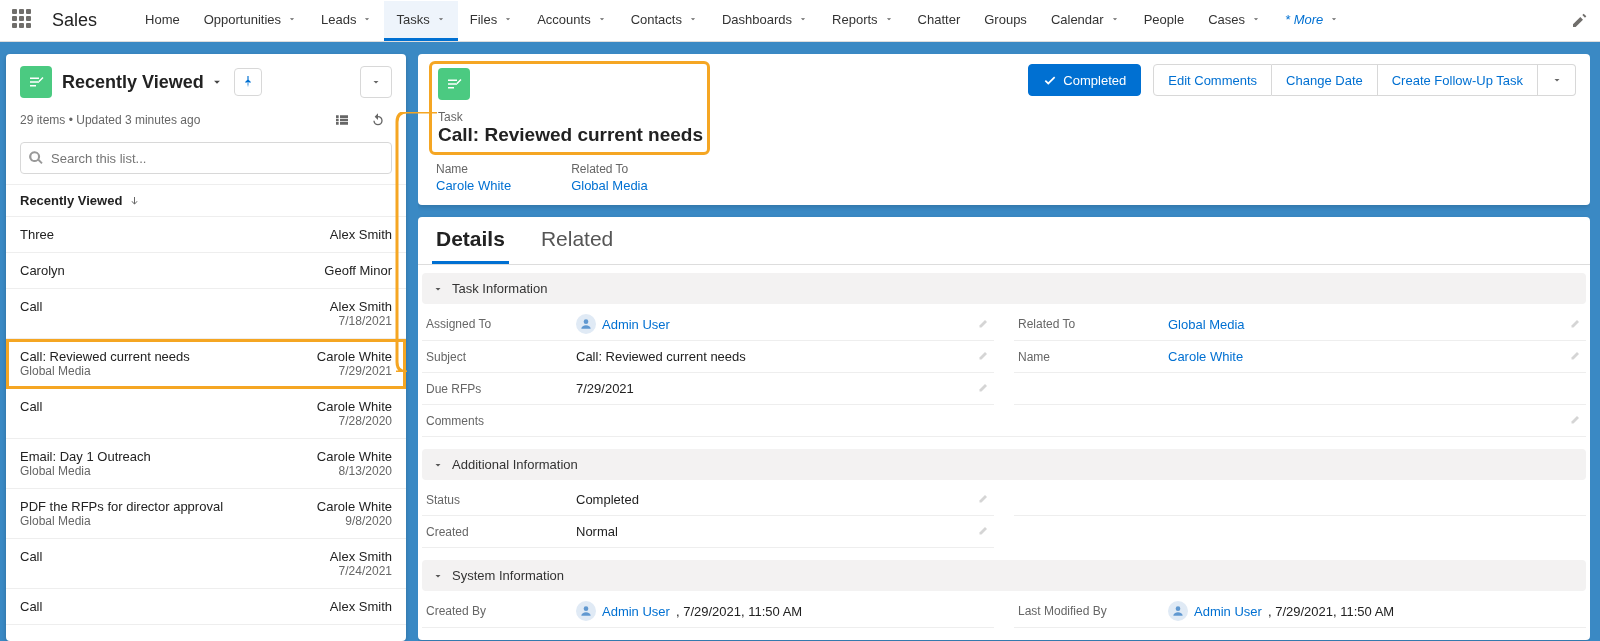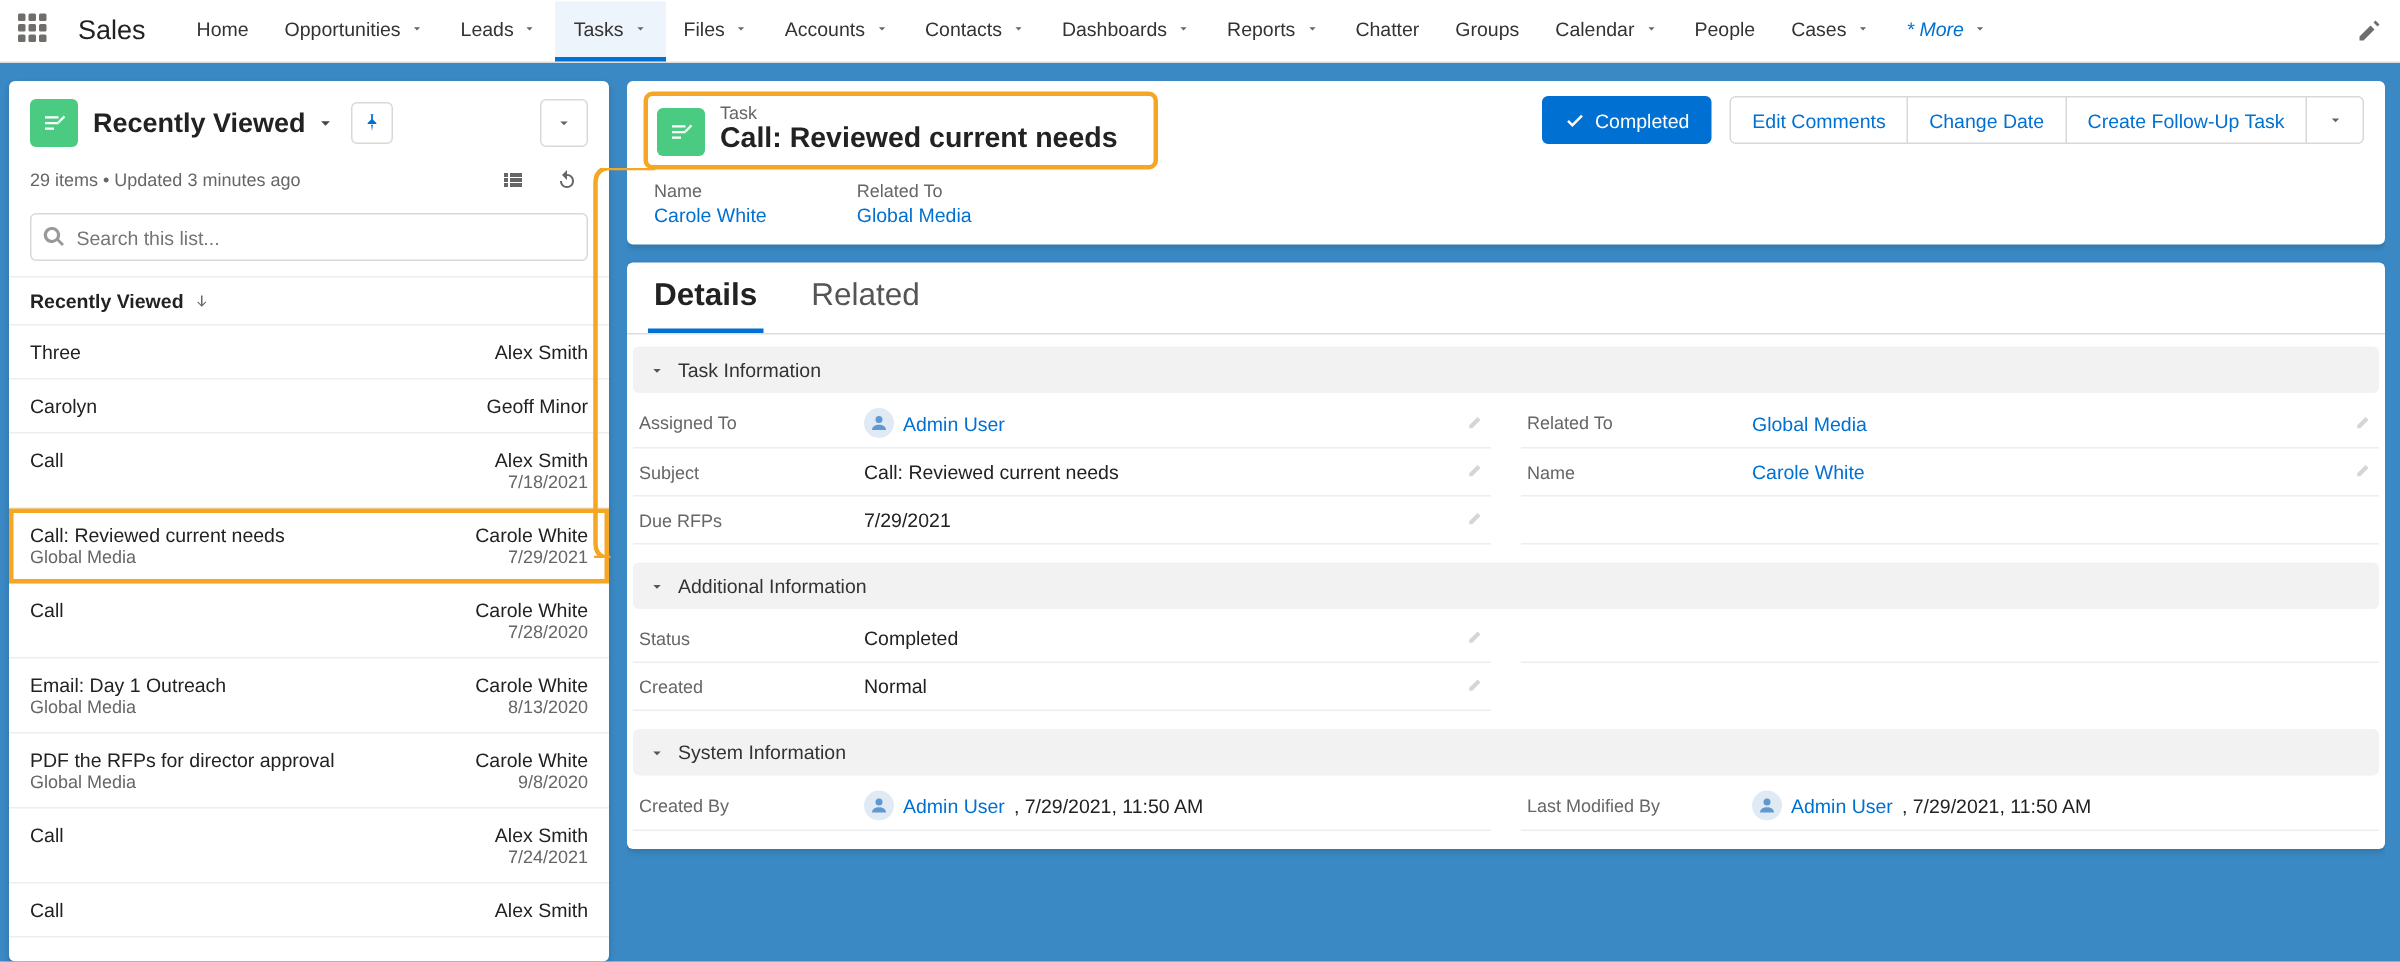--- a/index.html
+++ b/index.html
@@ -3,21 +3,21 @@
 <meta charset="utf-8">
 <style>
 * { box-sizing: border-box; margin: 0; padding: 0; }
 body { font-family: -apple-system, BlinkMacSystemFont, "Segoe UI", Arial, sans-serif; font-size: 13px; color: #222; background: #fff; width: 1600px; height: 641px; overflow: hidden; position: relative; }
 a { color: #0070d2; text-decoration: none; }
 
 
 .topbar { height: 42px; border-bottom: 1px solid #ddd; display: flex; align-items: center; padding: 0 8px; gap: 4px; background: #fff; }
 .app-launcher { width: 24px; height: 24px; display: grid; grid-template-columns: repeat(3,5px); grid-template-rows: repeat(3,5px); gap: 2px; cursor: pointer; margin-right: 12px; margin-left:4px;}
 .app-launcher span { background: #706e6b; width:5px;height:5px;border-radius:1px;}
-.app-name { font-size: 18px; font-weight: 400; margin-right: 18px; }
+.app-name { font-size: 18px; font-weight: 400; margin-right: 32px; }
 .nav-item { display: flex; align-items: center; padding: 0 12px; height: 40px; color: #333; cursor: pointer; border-bottom: 3px solid transparent; font-size:13px;}
 .nav-item.active { border-bottom-color: #0070d2; background:#eef4fb;}
 .nav-caret { margin-left:6px; }
 .nav-caret svg{width:10px;height:10px;fill:#666;}
 .nav-more { color:#0070d2; font-style: italic;}
 .topbar-right { margin-left:auto; display:flex; align-items:center; gap:6px;}
 .icon-btn { width:26px;height:26px;display:flex;align-items:center;justify-content:center;cursor:pointer;}
 .icon-btn svg{width:16px;height:16px;fill:#706e6b;}
 
 
@@ -55,21 +55,21 @@
 .row .date{color:#666;font-size:12px;}
 .row.selected{outline:3px solid #f5a623;outline-offset:-3px;}
 .list::-webkit-scrollbar{width:10px;}
 .list::-webkit-scrollbar-thumb{background:#c0c0c0;border-radius:5px;}
 
 
 .right-panel{flex:1;display:flex;flex-direction:column;gap:12px;max-height:100%;overflow:auto;}
 .card{background:#fff;border-radius:4px;box-shadow:0 2px 4px rgba(0,0,0,.15);}
 .head-card{padding:10px 14px 12px;}
 .head-top{display:flex;align-items:flex-start;gap:12px;}
-.head-title-wrap{outline:3px solid #f5a623;padding:4px 24px 6px 6px;border-radius:3px;display:flex;gap:10px;align-items:flex-end;}
+.head-title-wrap{outline:3px solid #f5a623;padding:4px 4px 6px 6px;border-radius:3px;display:flex;gap:10px;align-items:flex-start;flex-direction:column;}
 .head-type{font-size:12px;color:#666;}
 .head-title{font-size:19px;font-weight:700;}
 .head-actions{margin-left:auto;display:flex;gap:0;align-items:center;}
 .btn{height:32px;padding:0 14px;border:1px solid #d8d8d8;background:#fff;display:flex;align-items:center;cursor:pointer;font-size:13px;color:#0070d2;}
 .btn.primary{background:#0070d2;color:#fff;border-color:#0070d2;border-radius:4px;margin-right:12px;}
 .btn.primary svg{width:14px;height:14px;fill:#fff;margin-right:6px;}
 .btn.seg-first{border-radius:4px 0 0 4px;}
 .btn.seg-mid{border-left:none;}
 .btn.seg-last{border-left:none;border-radius:0;}
 .btn.menu{width:38px;padding:0;justify-content:center;border-left:none;border-radius:0 4px 4px 0;}
@@ -407,20 +407,29 @@
           <div class="field">
               <div class="f-label">Due RFPs</div>
               <div class="f-val">
                 <span>7/29/2021</span>
                 <span class="edit-pencil"><svg viewBox="0 0 24 24">
                     <path d="M3 17v4h4l11-11-4-4z"></path>
                   </svg></span>
               </div>
             </div>
           <div class="field"></div>
+          <div class="field full">
+              <div class="f-label">Comments</div>
+              <div class="f-val">
+                <span></span>
+                <span class="edit-pencil"><svg viewBox="0 0 24 24">
+                    <path d="M3 17v4h4l11-11-4-4z"></path>
+                  </svg></span>
+              </div>
+            </div>
         </div>
       </div>
 
       <div class="section">
         <div class="sec-head">
             <svg viewBox="0 0 24 24">
               <path d="M7 10l5 5 5-5z"></path>
             </svg>
             <span>Additional Information</span>
           </div>

